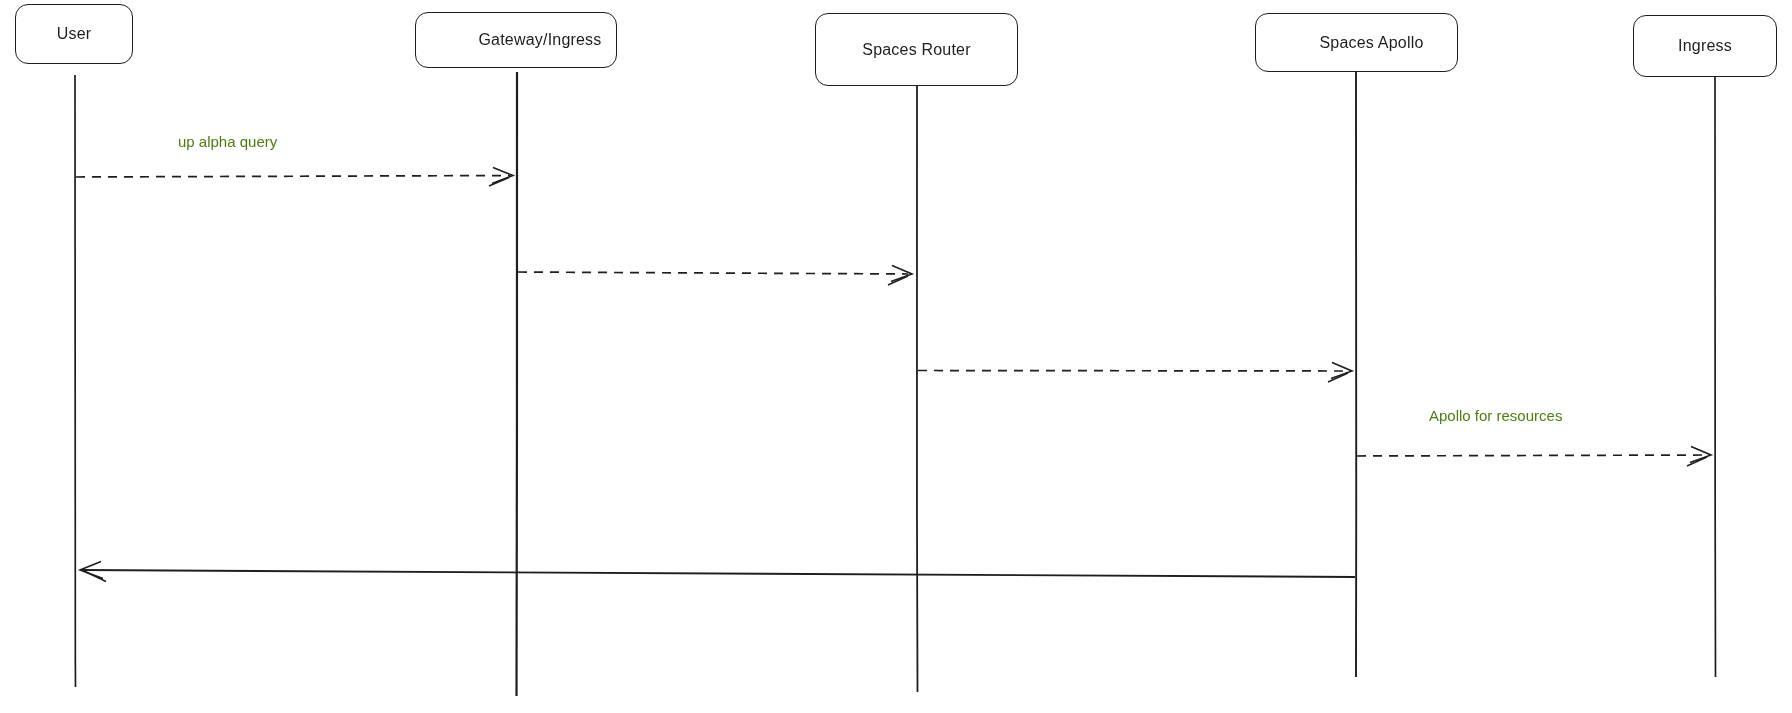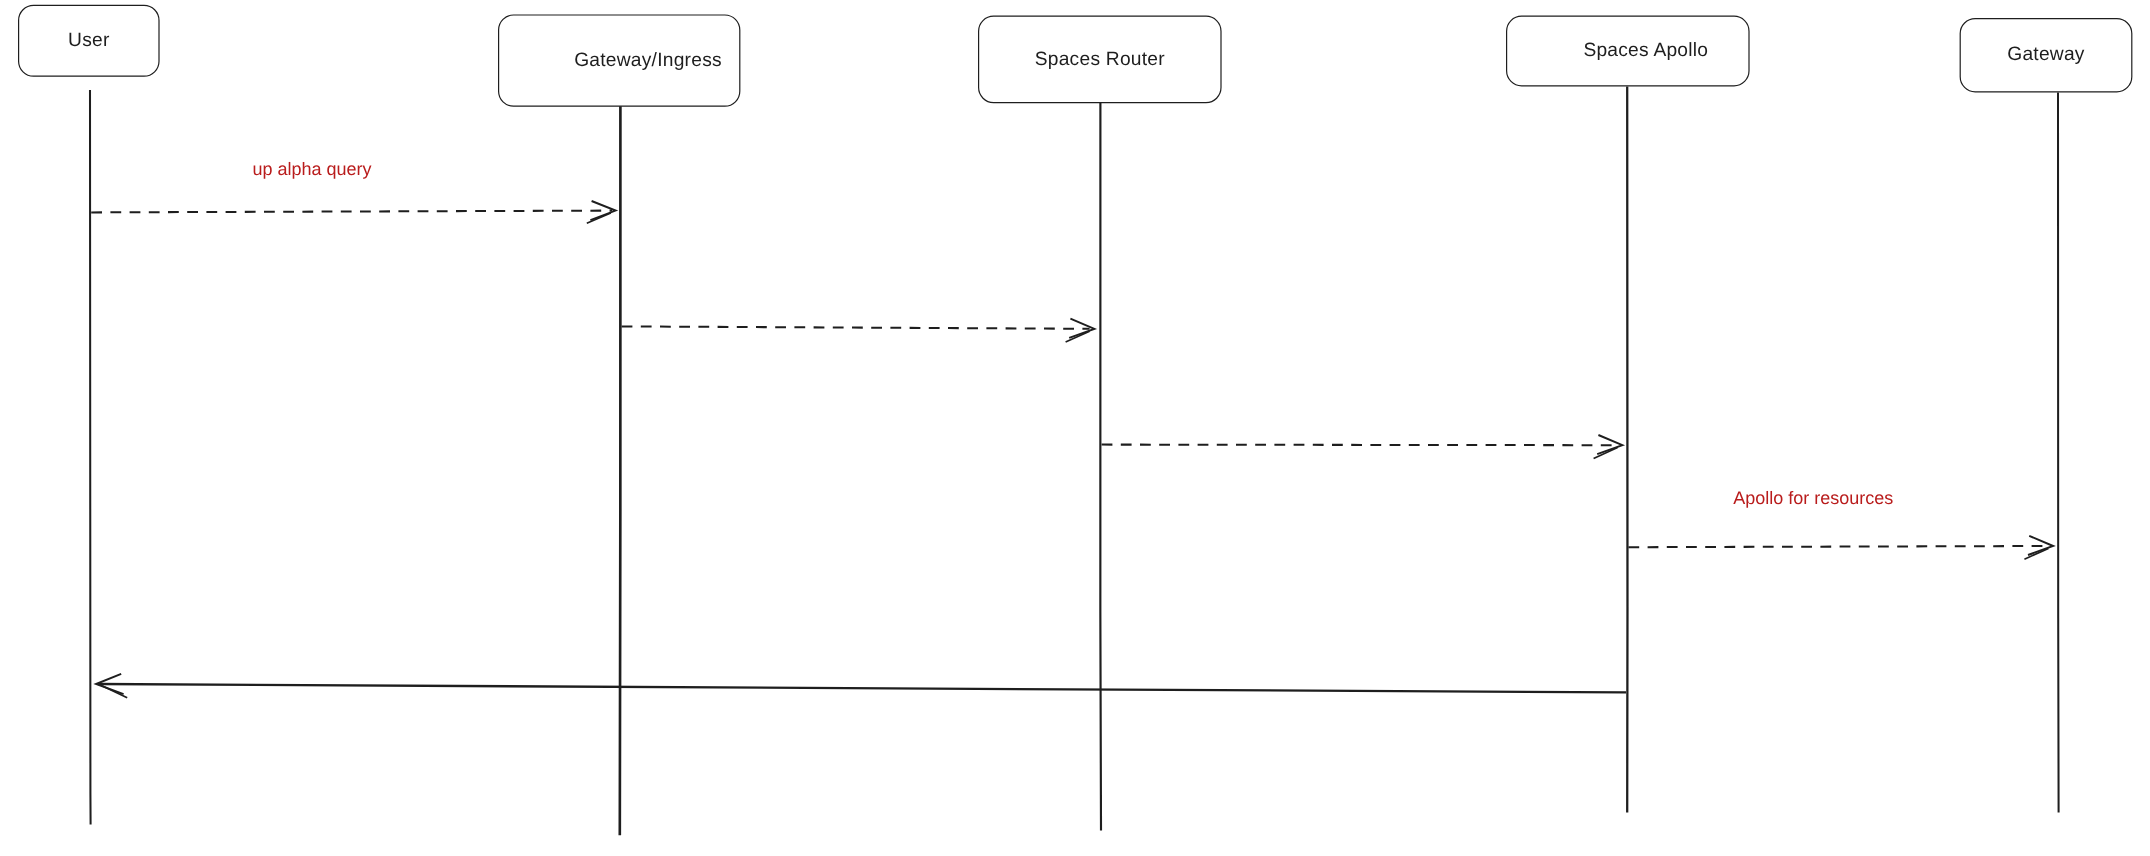--- a/index.html
+++ b/index.html
@@ -30,31 +30,30 @@
     border-radius: 13px;
     background: #ffffff;
     display: flex;
     align-items: center;
     justify-content: center;
     font-size: 16px;
     letter-spacing: 0.2px;
     z-index: 2;
   }
   .actor-box.user     { left: 15px;   top: 4px; width: 118px; height: 60px; }
-  .actor-box.gateway  { left: 415px;  top: 12px; width: 202px; height: 77px; padding-left: 48px; }
+  .actor-box.gateway  { left: 415px;  top: 12px; width: 202px; height: 56px; padding-left: 48px; }
   .actor-box.router   { left: 815px;  top: 13px; width: 203px; height: 73px; text-align: right; }
   .actor-box.apollo   { left: 1255px; top: 13px; width: 203px; height: 59px; padding-left: 30px; }
   .actor-box.postgres { left: 1633px; top: 15px; width: 144px; height: 62px; }
   .msg-label {
     position: absolute;
     font-size: 15px;
-    text-align: center;
     white-space: nowrap;
     z-index: 2;
-    color: #b91c1c;
+    color: #4d7c0f;
   }
   .msg-label.label-1 { left: 178px;  top: 133px; width: 164px; }
   .msg-label.label-4 { left: 1429px; top: 407px; width: 164px; }
   svg path, svg line { stroke: #1e1e1e; }
 </style>
 </head>
 <body>
 
 <div class="canvas">
 
@@ -103,19 +102,19 @@
   <div class="actor-box gateway">
     <span>Gateway/Ingress</span>
   </div>
   <div class="actor-box router">
     <span>Spaces Router</span>
   </div>
   <div class="actor-box apollo">
     <span>Spaces Apollo</span>
   </div>
   <div class="actor-box postgres">
-    <span>Gateway</span>
+    <span>Ingress</span>
   </div>
 
   <div class="msg-label label-1">up alpha query</div>
   <div class="msg-label label-4">Apollo for resources</div>
 
 </div>
 
 </body></html>

